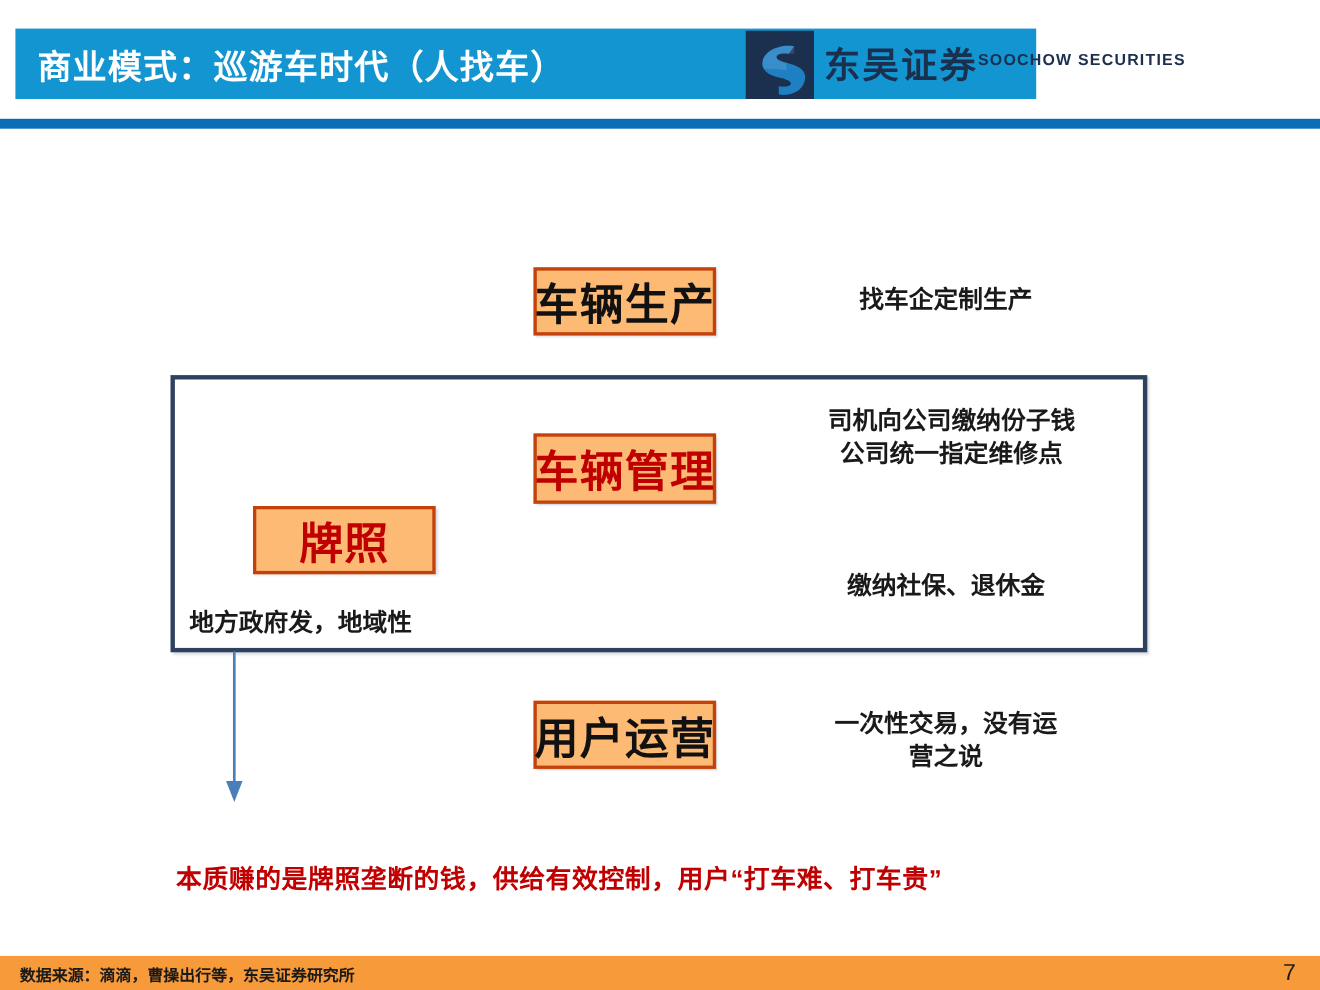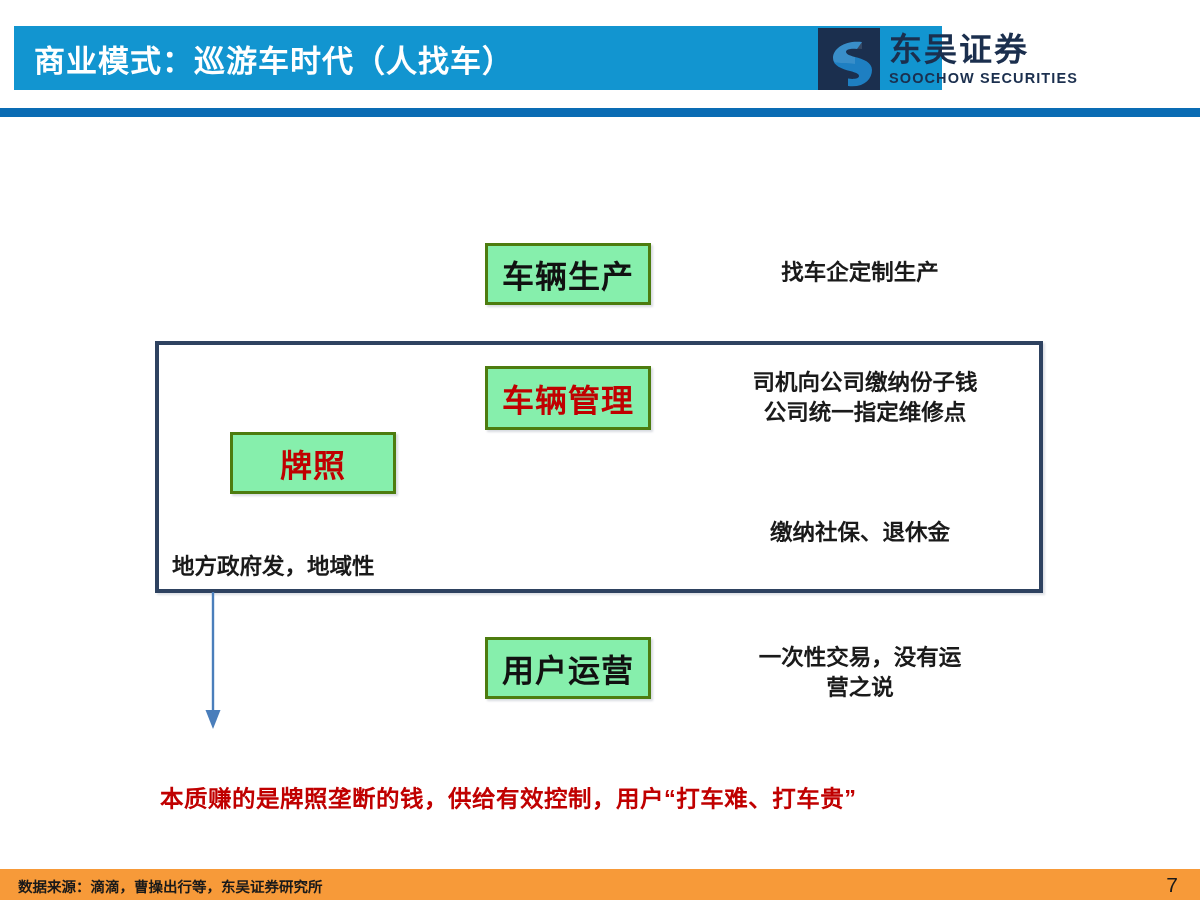--- a/index.html
+++ b/index.html
@@ -64,21 +64,21 @@
   .logo-mark {
     width: 62px;
     height: 62px;
     background: #1b2f4e;
     position: relative;
     flex: none;
   }
   .logo-mark svg { display: block; }
   .logo-words {
     display: flex;
-    flex-direction: column;
+    flex-direction: row;
     justify-content: flex-start;
     line-height: 1;
   }
   .logo-cn {
     font-size: 33px;
     font-weight: bold;
     color: #1b2f4e;
     letter-spacing: 2px;
     white-space: nowrap;
   }
@@ -88,33 +88,33 @@
     font-weight: bold;
     color: #1b2f4e;
     letter-spacing: 1.1px;
     white-space: nowrap;
   }
 
   
   .node-box {
     position: absolute;
     box-sizing: border-box;
-    border: 3px solid #4d7c0f;
-    background: #86efac;
+    border: 3px solid #c2410c;
+    background: #fdba74;
     display: flex;
     align-items: center;
     justify-content: center;
-    font-size: 32px;
+    font-size: 40px;
     font-weight: bold;
     letter-spacing: 1px;
     white-space: nowrap;
     box-shadow: 2px 2px 2px rgba(120,130,150,0.28);
   }
   .node-black { color: #111111; }
-  .node-red   { color: #c00000; }
+  .node-red   { color: #c00000; margin-top: 28px; }
 
   .outer-group {
     position: absolute;
     left: 155px;
     top: 341px;
     width: 888px;
     height: 252px;
     box-sizing: border-box;
     border: 4px solid #2e4260;
     background: transparent;

